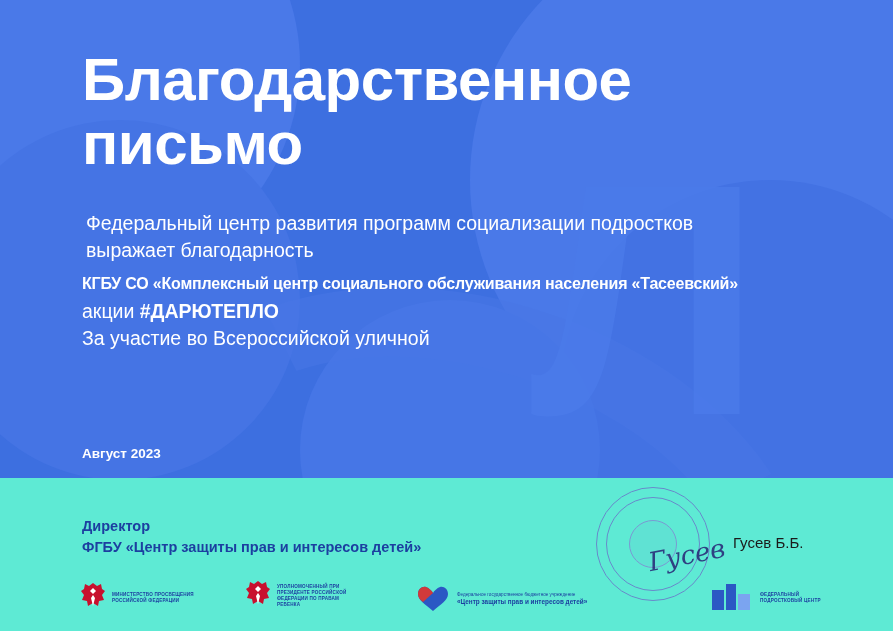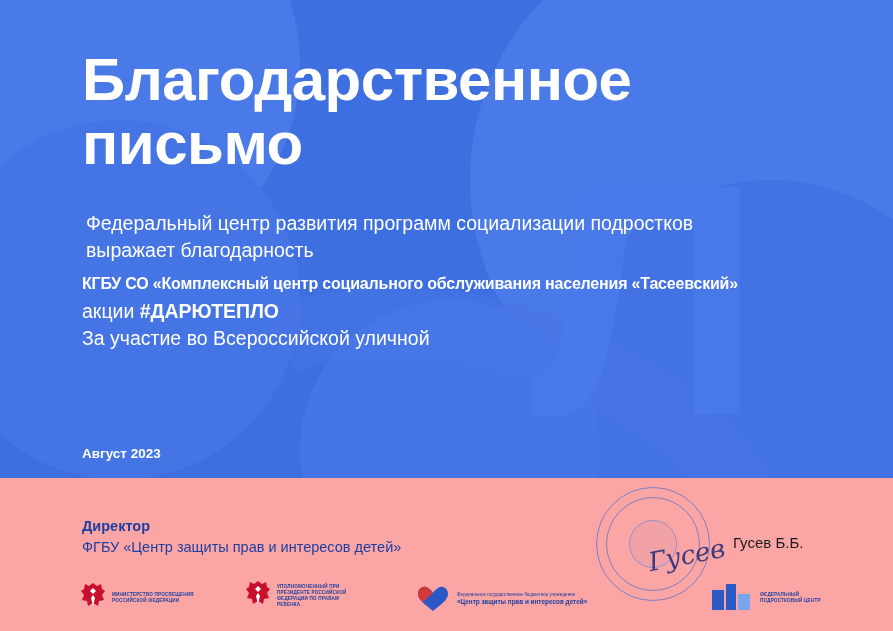--- a/index.html
+++ b/index.html
@@ -149,37 +149,37 @@
     z-index: 5;
     margin-top: 6px;
   }
   
   .footer {
     position: absolute;
     left: 0;
     top: 478px;
     width: 893px;
     height: 153px;
-    background: #fca5a5;
+    background: #5eead4;
   }
   .signer-block {
     position: absolute;
     left: 82px;
     top: 38px;
     color: #1c3fa0;
   }
   .signer-role {
     font-size: 14.5px;
     font-weight: bold;
     line-height: 21px;
     color: #1c3fa0;
   }
   .signer-org {
     font-size: 14.5px;
-    font-weight: normal;
+    font-weight: bold;
     line-height: 21px;
     color: #1c3fa0;
   }
   .signer-name {
     position: absolute;
     left: 733px;
     top: 56px;
     font-size: 15px;
     color: #1b1b1b;
   }

